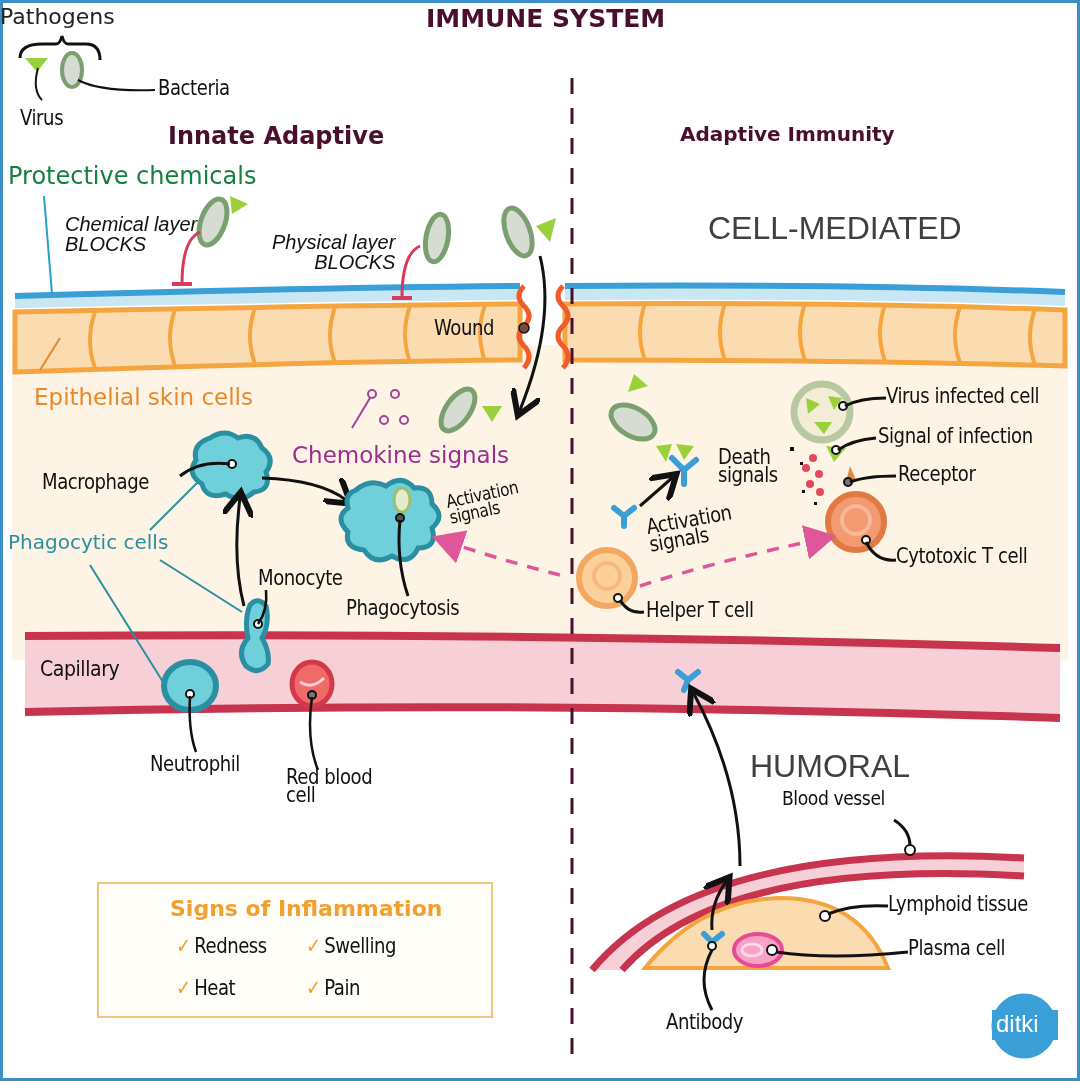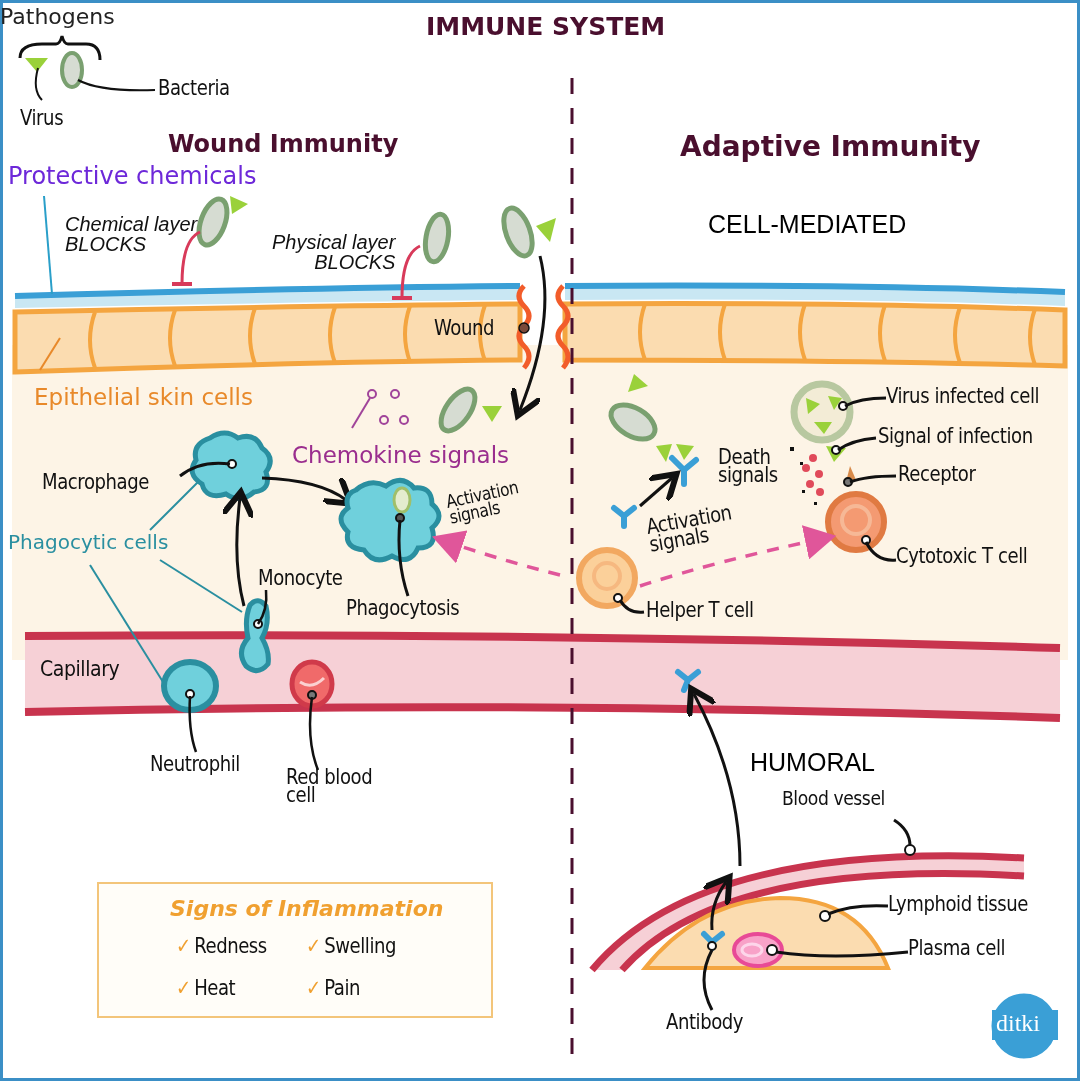--- a/index.html
+++ b/index.html
@@ -1,22 +1,22 @@
 <!DOCTYPE html>
 <html><head>
 <meta charset="utf-8">
 <style>
   html, body { margin: 0; padding: 0; background: #ffffff; }
   body { width: 1080px; height: 1081px; position: relative; overflow: hidden; font-family: "DejaVu Sans", sans-serif; }
   #frame { position: absolute; left: 0; top: 0; width: 1074px; height: 1075px; border: 3px solid #3b8fc6; background: #ffffff; }
   svg#diagram { position: absolute; left: 0; top: 0; }
   .lbl { position: absolute; white-space: nowrap; color: #111; }
   .hand { font-family: "DejaVu Sans", sans-serif; font-size: 21px; letter-spacing: -0.5px; transform: scaleX(0.86); transform-origin: left center; }
-  .title { font-family: "DejaVu Sans", sans-serif; font-weight: bold; color: #4a0f2e; margin-top: 8px; }
-  .caps { font-family: "Liberation Sans", sans-serif; font-size: 25px; color: #000000; }
+  .title { font-family: "DejaVu Sans", sans-serif; font-weight: bold; color: #4a0f2e; }
+  .caps { font-family: "Liberation Sans", sans-serif; font-size: 32px; color: #404040; }
   .ital { font-family: "Liberation Sans", sans-serif; font-style: italic; font-size: 20px; line-height: 20px; color: #111; }
   .infl-box { position: absolute; left: 97px; top: 882px; width: 392px; height: 132px; border: 2px solid #f3c57a; background: #fffdf8; }
   .chk { color: #f0a030; font-weight: bold; margin-right: 4px; }
 </style>
 </head>
 <body>
 
 <div id="frame"></div>
 
 <svg id="diagram" width="1080" height="1081" viewBox="0 0 1080 1081">
@@ -206,24 +206,24 @@
   <circle cx="1024" cy="1026" r="34" fill="#3a9fd6" stroke="#ffffff" stroke-width="3"></circle>
   <rect x="992" y="1010" width="66" height="30" fill="#3a9fd6"></rect>
 </svg>
 
 <div class="lbl title" style="left:426px;top:4px;font-size:25px;">IMMUNE SYSTEM</div>
 
 <div class="lbl" style="left:0;top:4px;font-size:22px;color:#222;font-family:'DejaVu Sans',sans-serif;">Pathogens</div>
 <div class="lbl hand" style="left:20px;top:106px;">Virus</div>
 <div class="lbl hand" style="left:158px;top:76px;">Bacteria</div>
 
-<div class="lbl title" style="left:168px;top:122px;font-size:24px;">Wound Immunity</div>
-<div class="lbl title" style="left:680px;top:122px;font-size:28px;">Adaptive Immunity</div>
-
-<div class="lbl" style="left:8px;top:162px;font-size:24px;color:#6d28d9;font-family:'DejaVu Sans',sans-serif;text-align:center;">Protective chemicals</div>
+<div class="lbl title" style="left:168px;top:122px;font-size:24px;">Innate Adaptive</div>
+<div class="lbl title" style="left:680px;top:122px;font-size:20px;">Adaptive Immunity</div>
+
+<div class="lbl" style="left:8px;top:162px;font-size:24px;color:#15803d;font-family:'DejaVu Sans',sans-serif;text-align:center;">Protective chemicals</div>
 
 <div class="lbl ital" style="left:48px;top:214px;margin-left:17px;">
   <div>Chemical layer</div>
   <div>BLOCKS</div>
 </div>
 <div class="lbl ital" style="left:272px;top:232px;text-align:right;">
   <div>Physical layer</div>
   <div>BLOCKS</div>
 </div>
 
@@ -265,19 +265,19 @@
 <div class="lbl hand" style="left:896px;top:544px;">Cytotoxic T cell</div>
 <div class="lbl hand" style="left:646px;top:598px;">Helper T cell</div>
 
 <div class="lbl caps" style="left:750px;top:748px;">HUMORAL</div>
 <div class="lbl hand" style="left:782px;top:786px;font-size:20px;">Blood vessel</div>
 <div class="lbl hand" style="left:888px;top:892px;">Lymphoid tissue</div>
 <div class="lbl hand" style="left:908px;top:936px;">Plasma cell</div>
 <div class="lbl hand" style="left:666px;top:1010px;">Antibody</div>
 
 <div class="infl-box"></div>
-<div class="lbl" style="left:170px;top:896px;font-size:22px;font-weight:bold;color:#f0a030;font-family:'DejaVu Sans',sans-serif;font-style:italic;">Signs of Inflammation</div>
+<div class="lbl" style="left:170px;top:896px;font-size:22px;font-weight:bold;color:#f0a030;font-family:'DejaVu Sans',sans-serif;">Signs of Inflammation</div>
 <div class="lbl hand" style="left:176px;top:934px;"><span class="chk">✓</span><span>Redness</span></div>
 <div class="lbl hand" style="left:306px;top:934px;"><span class="chk">✓</span><span>Swelling</span></div>
 <div class="lbl hand" style="left:176px;top:976px;"><span class="chk">✓</span><span>Heat</span></div>
 <div class="lbl hand" style="left:306px;top:976px;"><span class="chk">✓</span><span>Pain</span></div>
 
-<div class="lbl" style="left:996px;top:1010px;font-size:24px;color:#ffffff;font-family:Liberation Serif, serif;">ditki</div>
+<div class="lbl" style="left:996px;top:1010px;font-size:24px;color:#ffffff;font-family:Liberation Sans, sans-serif;">ditki</div>
 
 </body></html>

